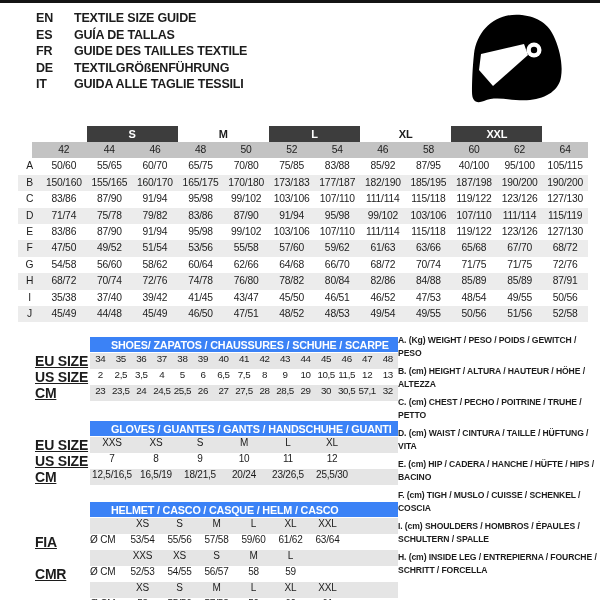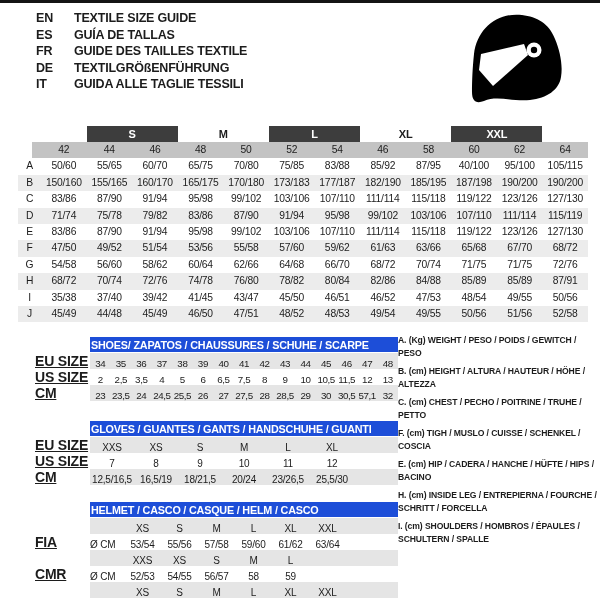--- a/index.html
+++ b/index.html
@@ -30,23 +30,23 @@
   .band-dark{background:#3d3d3d;color:#fff;}
   .sizes-band{background:#c3c3c3;position:relative;}
   .sizes-band::before{content:"";position:absolute;left:-9px;top:0;bottom:0;width:9px;background:#c3c3c3;}
   .data-row.odd{background:#ececec;}
 
   
   #bottom-tables{position:absolute;left:22px;top:337px;width:376px;}
   .bt-row{display:flex;height:16px;align-items:stretch;}
   .bt-header-row{height:15px;margin-bottom:1px;}
   .bt-label{width:68px;flex:none;font-weight:bold;font-size:14px;display:flex;align-items:center;padding-left:13px;box-sizing:border-box;text-decoration:underline;}
-  .bt-band{flex:1;display:flex;align-items:flex-end;}
+  .bt-band{flex:1;display:flex;align-items:flex-start;}
   .bt-band.gray{background:#e5e5e5;}
-  .bt-header{flex:1;background:#1d4ed8;color:#fff;font-weight:bold;font-size:10.8px;display:flex;align-items:center;padding-left:1px;white-space:nowrap;}
+  .bt-header{flex:1;background:#3b82f6;color:#fff;font-weight:bold;font-size:10.8px;display:flex;align-items:center;padding-left:21px;white-space:nowrap;}
   .shoes-cell{flex:1;text-align:center;font-size:9.8px;letter-spacing:-0.4px;white-space:nowrap;}
   .glove-cell{width:44px;text-align:center;font-size:10px;white-space:nowrap;}
   .helm-unit{width:34px;font-size:10px;white-space:nowrap;}
   .helm-cell{width:37px;text-align:center;font-size:10px;white-space:nowrap;}
   #gloves-table{margin-top:20px;}
   #helmet-table{margin-top:17px;}
 
   
   #legend{position:absolute;left:398px;top:334px;width:200px;font-size:8.6px;font-weight:bold;line-height:12.9px;letter-spacing:-0.1px;}
   .legend-item{margin-bottom:5.2px;}
@@ -473,17 +473,18 @@
           <div class="helm-cell">61</div>
         </div>
       </div>
     </div>
 </div>
 
 <div id="legend">
     <div class="legend-item">A. (Kg) WEIGHT / PESO / POIDS / GEWITCH / PESO</div>
     <div class="legend-item">B. (cm) HEIGHT / ALTURA / HAUTEUR / HÖHE / ALTEZZA</div>
     <div class="legend-item">C. (cm) CHEST / PECHO / POITRINE / TRUHE / PETTO</div>
+    <div class="legend-item">D. (cm) WAIST / CINTURA / TAILLE / HÜFTUNG / VITA</div>
+    <div class="legend-item">E. (cm) HIP / CADERA / HANCHE / HÜFTE / HIPS / BACINO</div>
     <div class="legend-item">F. (cm) TIGH / MUSLO / CUISSE / SCHENKEL / COSCIA</div>
-    <div class="legend-item">E. (cm) HIP / CADERA / HANCHE / HÜFTE / HIPS / BACINO</div>
+    <div class="legend-item">I. (cm) SHOULDERS / HOMBROS / ÉPAULES / SCHULTERN / SPALLE</div>
     <div class="legend-item">H. (cm) INSIDE LEG / ENTREPIERNA / FOURCHE / SCHRITT / FORCELLA</div>
-    <div class="legend-item">I. (cm) SHOULDERS / HOMBROS / ÉPAULES / SCHULTERN / SPALLE</div>
   </div>
 
 </body></html>

